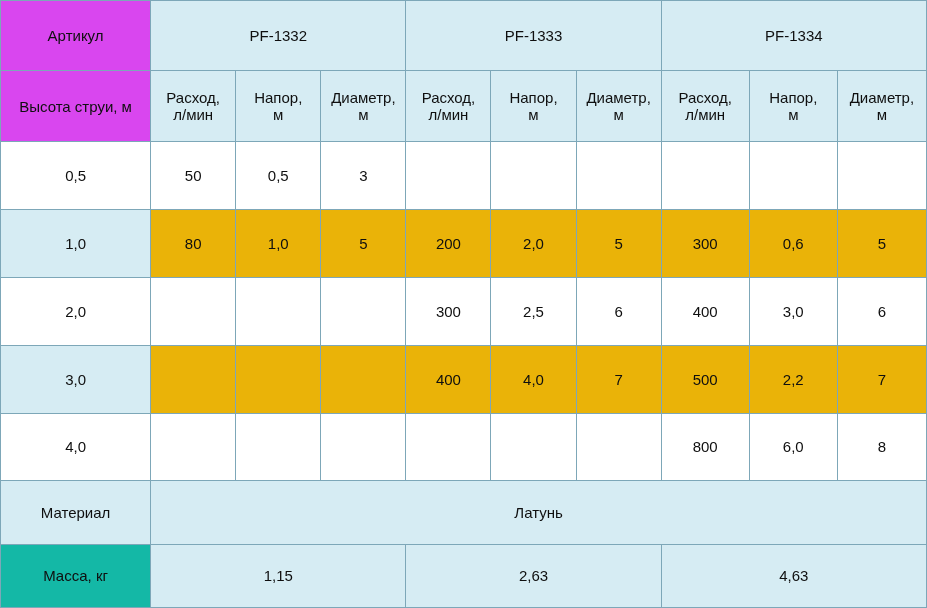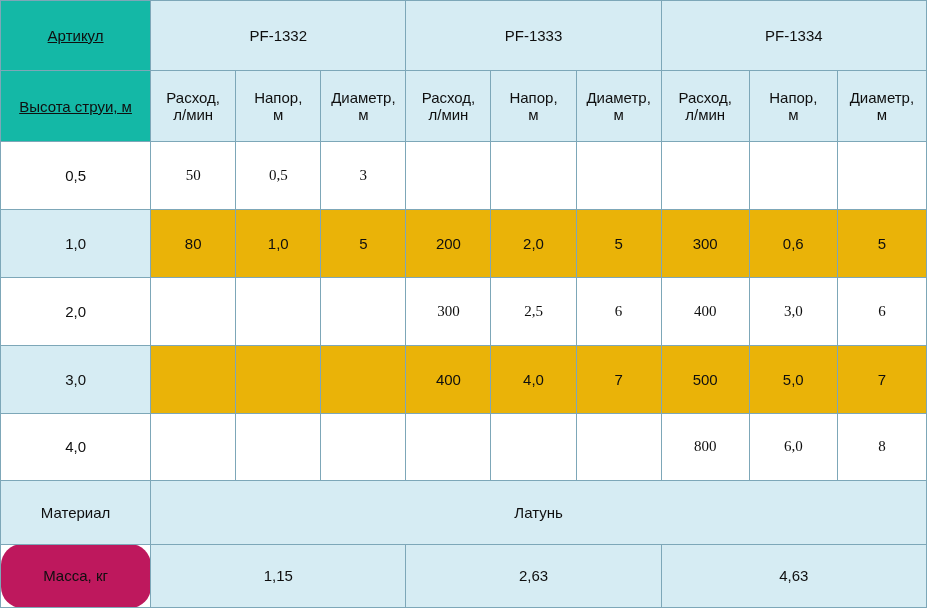--- a/index.html
+++ b/index.html
@@ -29,67 +29,64 @@
     border: 1px solid #7da7b8;
     text-align: center;
     vertical-align: middle;
     font-size: 15px;
     font-weight: normal;
     padding: 2px 4px;
     box-sizing: border-box;
   }
   
   .hdr {
-    background: #14b8a6;
-    font-weight: bold;
-    font-size: 15.5px;
-    text-decoration: underline;
+    background: #d946ef;
+    font-weight: bold;
+    font-size: 15.5px;
   }
   .hdr-sub {
     background: #d6ecf3;
     font-weight: bold;
     font-size: 13.5px;
     line-height: 1.15;
   }
   .mat-label {
     background: #d6ecf3;
     font-weight: bold;
     font-size: 15.5px;
   }
   .mat-val {
     background: #d6ecf3;
     font-weight: bold;
     font-size: 15.5px;
   }
   .mass-label {
-    background: #be185d;
-    font-weight: bold;
-    font-size: 15.5px;
-    border-radius: 21px;
+    background: #14b8a6;
+    font-weight: bold;
+    font-size: 15.5px;
   }
   .mass-val {
     background: #d6ecf3;
     font-weight: bold;
     font-size: 15.5px;
   }
   .art-name {
     font-weight: bold;
     font-size: 16px;
     background: #d6ecf3;
   }
   .conn-val {
     background: #d6ecf3;
     font-size: 15px;
   }
   .data-row-alt td.data {
     background: #eab308;
   }
   .data-row td.data {
     background: #ffffff;
-    font-family: Liberation Serif, serif;
   }
   .firstcol {
     background: #ffffff;
   }
   .firstcol-alt {
     background: #d6ecf3;
   }
 </style>
 </head>
 <body>
@@ -202,21 +199,21 @@
 
       <tr class="data-row-alt" style="height:60px">
         <td class="firstcol-alt">3,0</td>
         <td class="data"></td>
         <td class="data"></td>
         <td class="data"></td>
         <td class="data">400</td>
         <td class="data">4,0</td>
         <td class="data">7</td>
         <td class="data">500</td>
-        <td class="data">5,0</td>
+        <td class="data">2,2</td>
         <td class="data">7</td>
       </tr>
 
       <tr class="data-row" style="height:60px">
         <td class="firstcol">4,0</td>
         <td class="data"></td>
         <td class="data"></td>
         <td class="data"></td>
         <td class="data"></td>
         <td class="data"></td>

